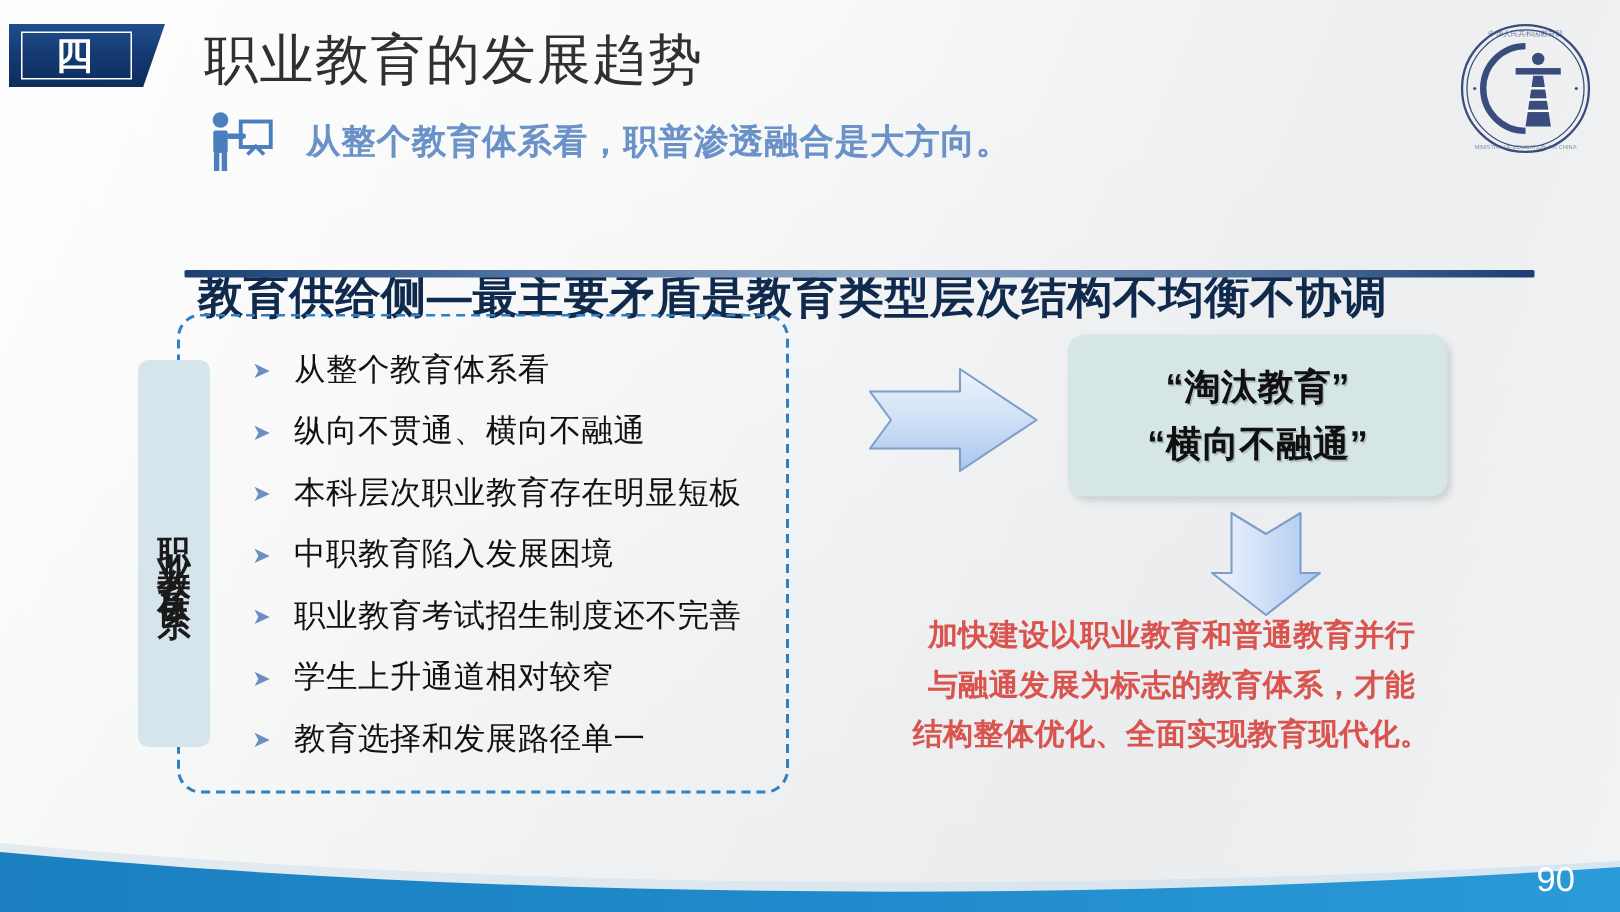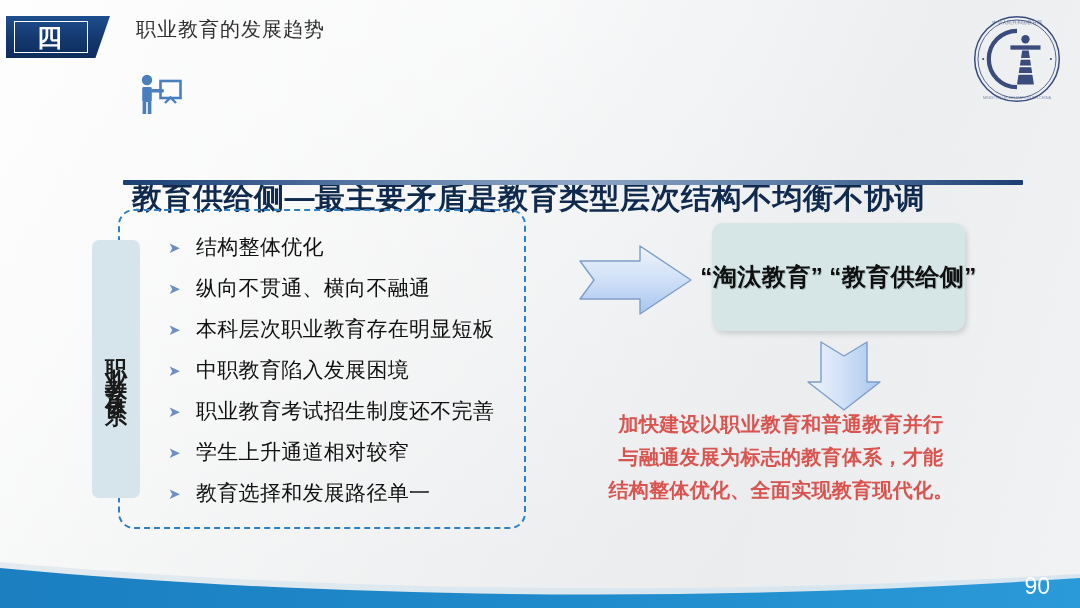--- a/index.html
+++ b/index.html
@@ -63,21 +63,21 @@
     font-weight: bold;
     letter-spacing: 1px;
     line-height: 1;
   }
 
   
   .slide-title {
     position: absolute;
     left: 136px;
     top: 16px;
-    font-size: 20px;
+    font-size: 36px;
     font-weight: 400;
     color: #303030;
     letter-spacing: 1px;
     white-space: nowrap;
   }
 
   
   .subtitle-row {
     position: absolute;
     left: 136px;
@@ -206,20 +206,21 @@
   
   .outcome-box {
     position: absolute;
     left: 712px;
     top: 223px;
     width: 253px;
     height: 108px;
     background: #d6e6e7;
     border-radius: 11px;
     display: flex;
+    flex-direction: column;
     align-items: center;
     justify-content: center;
     gap: 6px;
     box-shadow: 2px 3px 5px rgba(120,125,130,0.28);
   }
   .outcome-line {
     font-size: 24px;
     font-weight: bold;
     color: #101010;
     letter-spacing: 0.5px;
@@ -296,20 +297,21 @@
         <rect x="6.6" y="30" width="3.6" height="12" fill="#4a7fbe"></rect>
         <rect x="11.8" y="30" width="3.6" height="12" fill="#4a7fbe"></rect>
 
         <rect x="15" y="17" width="13" height="3.6" rx="1.6" fill="#4a7fbe"></rect>
 
         <rect x="24.5" y="9" width="20" height="17" fill="none" stroke="#4a7fbe" stroke-width="2.6"></rect>
 
         <path d="M29 31 L34.5 25.5 L40 31" fill="none" stroke="#4a7fbe" stroke-width="2.4" stroke-linejoin="miter"></path>
       </svg>
     </span>
+    <span class="subtitle-text">从整个教育体系看，职普渗透融合是大方向。</span>
   </div>
 
   
   <div class="section-heading">教育供给侧—最主要矛盾是教育类型层次结构不均衡不协调</div>
   <div class="section-rule"></div>
 
   
   <span>
     <svg class="moe-logo" viewBox="0 0 100 100" xmlns="http://www.w3.org/2000/svg">
       <circle cx="50" cy="50" r="45" fill="none" stroke="#2b3f74" stroke-width="1.6"></circle>
@@ -340,21 +342,21 @@
 
   
   <div class="vertical-label">
     <span class="vtext">职业教育体系</span>
   </div>
 
   
   <div class="bullet-list">
     <div class="bullet-item">
       <span class="bullet-marker">➤</span>
-      <span class="bullet-text">结构整体优化</span>
+      <span class="bullet-text">从整个教育体系看</span>
     </div>
     <div class="bullet-item">
       <span class="bullet-marker">➤</span>
       <span class="bullet-text">纵向不贯通、横向不融通</span>
     </div>
     <div class="bullet-item">
       <span class="bullet-marker">➤</span>
       <span class="bullet-text">本科层次职业教育存在明显短板</span>
     </div>
     <div class="bullet-item">
@@ -385,21 +387,21 @@
           <stop offset="100%" stop-color="#a8c6ee"></stop>
         </linearGradient>
       </defs>
       <path d="M2 18 L16 37 L2 56 L62 56 L62 71 L113 37 L62 3 L62 18 Z" fill="url(#arrGrad)" stroke="#7d9ec9" stroke-width="1.4" stroke-linejoin="round"></path>
     </svg>
   </span>
 
   
   <div class="outcome-box">
     <div class="outcome-line">“淘汰教育”</div>
-    <div class="outcome-line">“教育供给侧”</div>
+    <div class="outcome-line">“横向不融通”</div>
   </div>
 
   
   <span>
     <svg class="down-arrow" viewBox="0 0 78 72" xmlns="http://www.w3.org/2000/svg">
       <defs>
         <linearGradient id="arrGrad2" x1="0" y1="0" x2="1" y2="0">
           <stop offset="0%" stop-color="#eef4fc"></stop>
           <stop offset="45%" stop-color="#d3e2f7"></stop>
           <stop offset="100%" stop-color="#a8c6ee"></stop>

